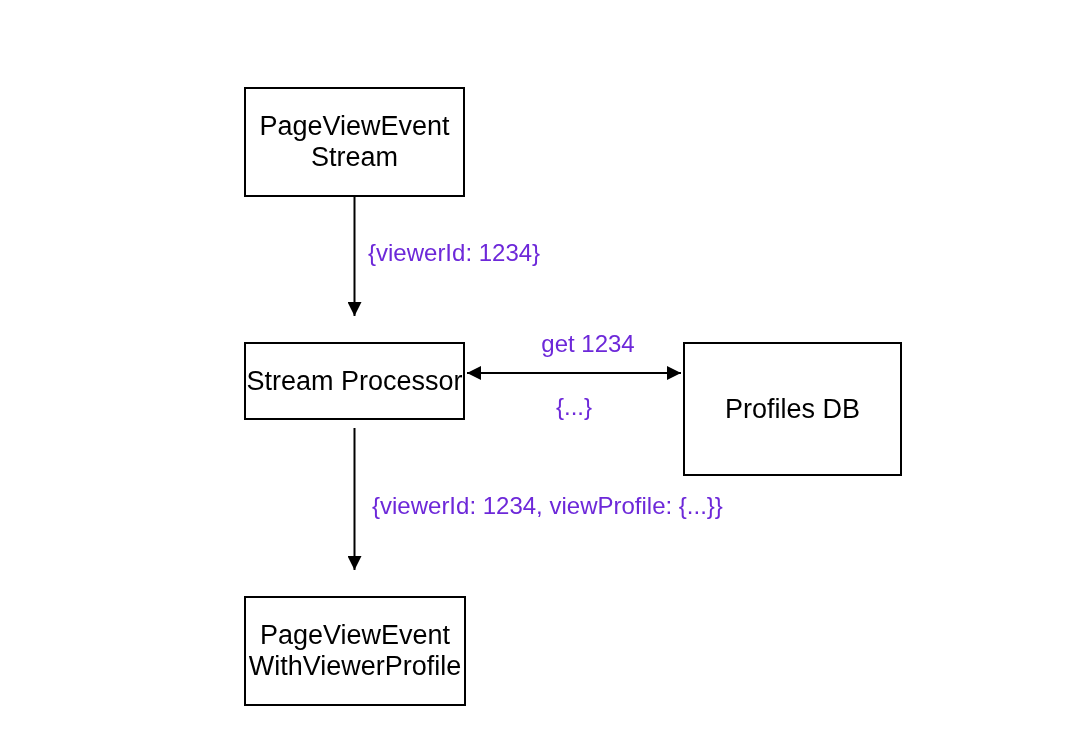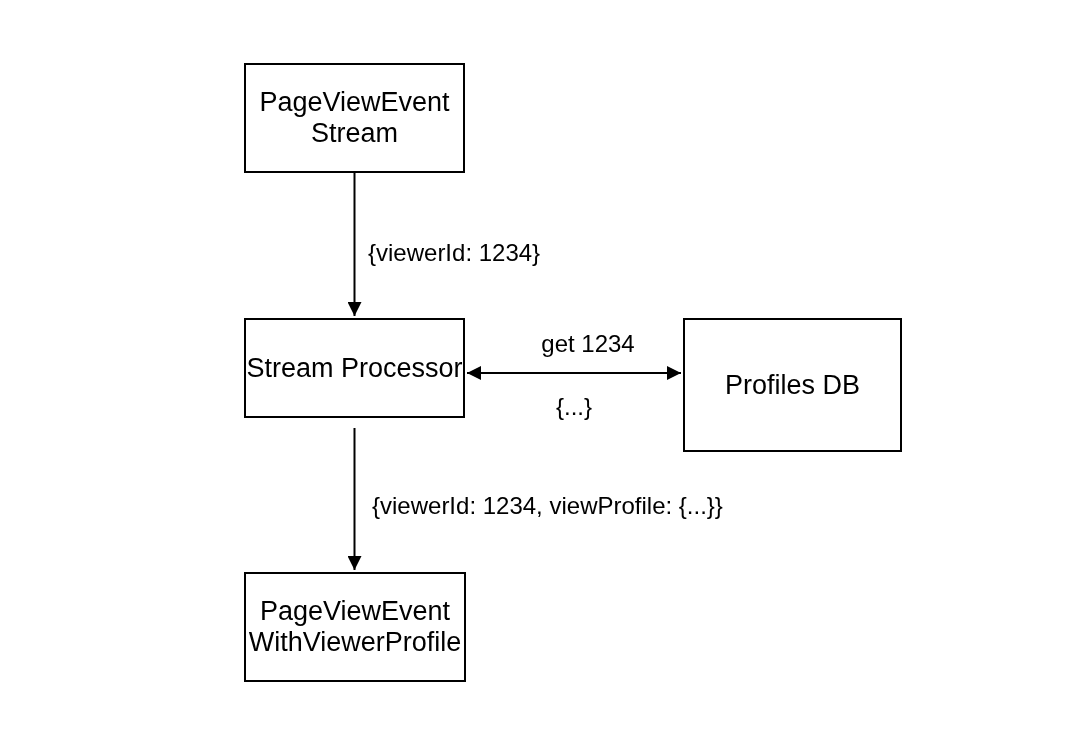--- a/index.html
+++ b/index.html
@@ -26,30 +26,31 @@
     border: 2px solid #000000;
     background: #ffffff;
     color: #000000;
     display: flex;
     align-items: center;
     justify-content: center;
     text-align: center;
     font-size: 27px;
     line-height: 31px;
     white-space: pre-line;
+    margin-top: 24px;
   }
 
   .node-pageviewevent-stream        { left: 244px; top: 63px;  width: 221px; height: 110px; }
-  .node-stream-processor            { left: 244px; top: 318px; width: 221px; height: 100px; }
+  .node-stream-processor            { left: 244px; top: 318px; width: 221px; height: 78px; }
   .node-profiles-db                 { left: 683px; top: 318px; width: 219px; height: 134px; }
   .node-pageviewevent-withprofile   { left: 244px; top: 572px; width: 222px; height: 110px; }
 
   .edge-label {
     position: absolute;
-    color: #000000;
+    color: #6d28d9;
     font-size: 24px;
     line-height: 28px;
     white-space: nowrap;
     background: #ffffff;
   }
 
   .label-viewerid        { left: 368px; top: 239px; }
   .label-get             { left: 588px; top: 330px; transform: translateX(-50%); }
   .label-curly           { left: 574px; top: 393px; transform: translateX(-50%); }
   .label-viewerid-profile{ left: 372px; top: 492px; }

